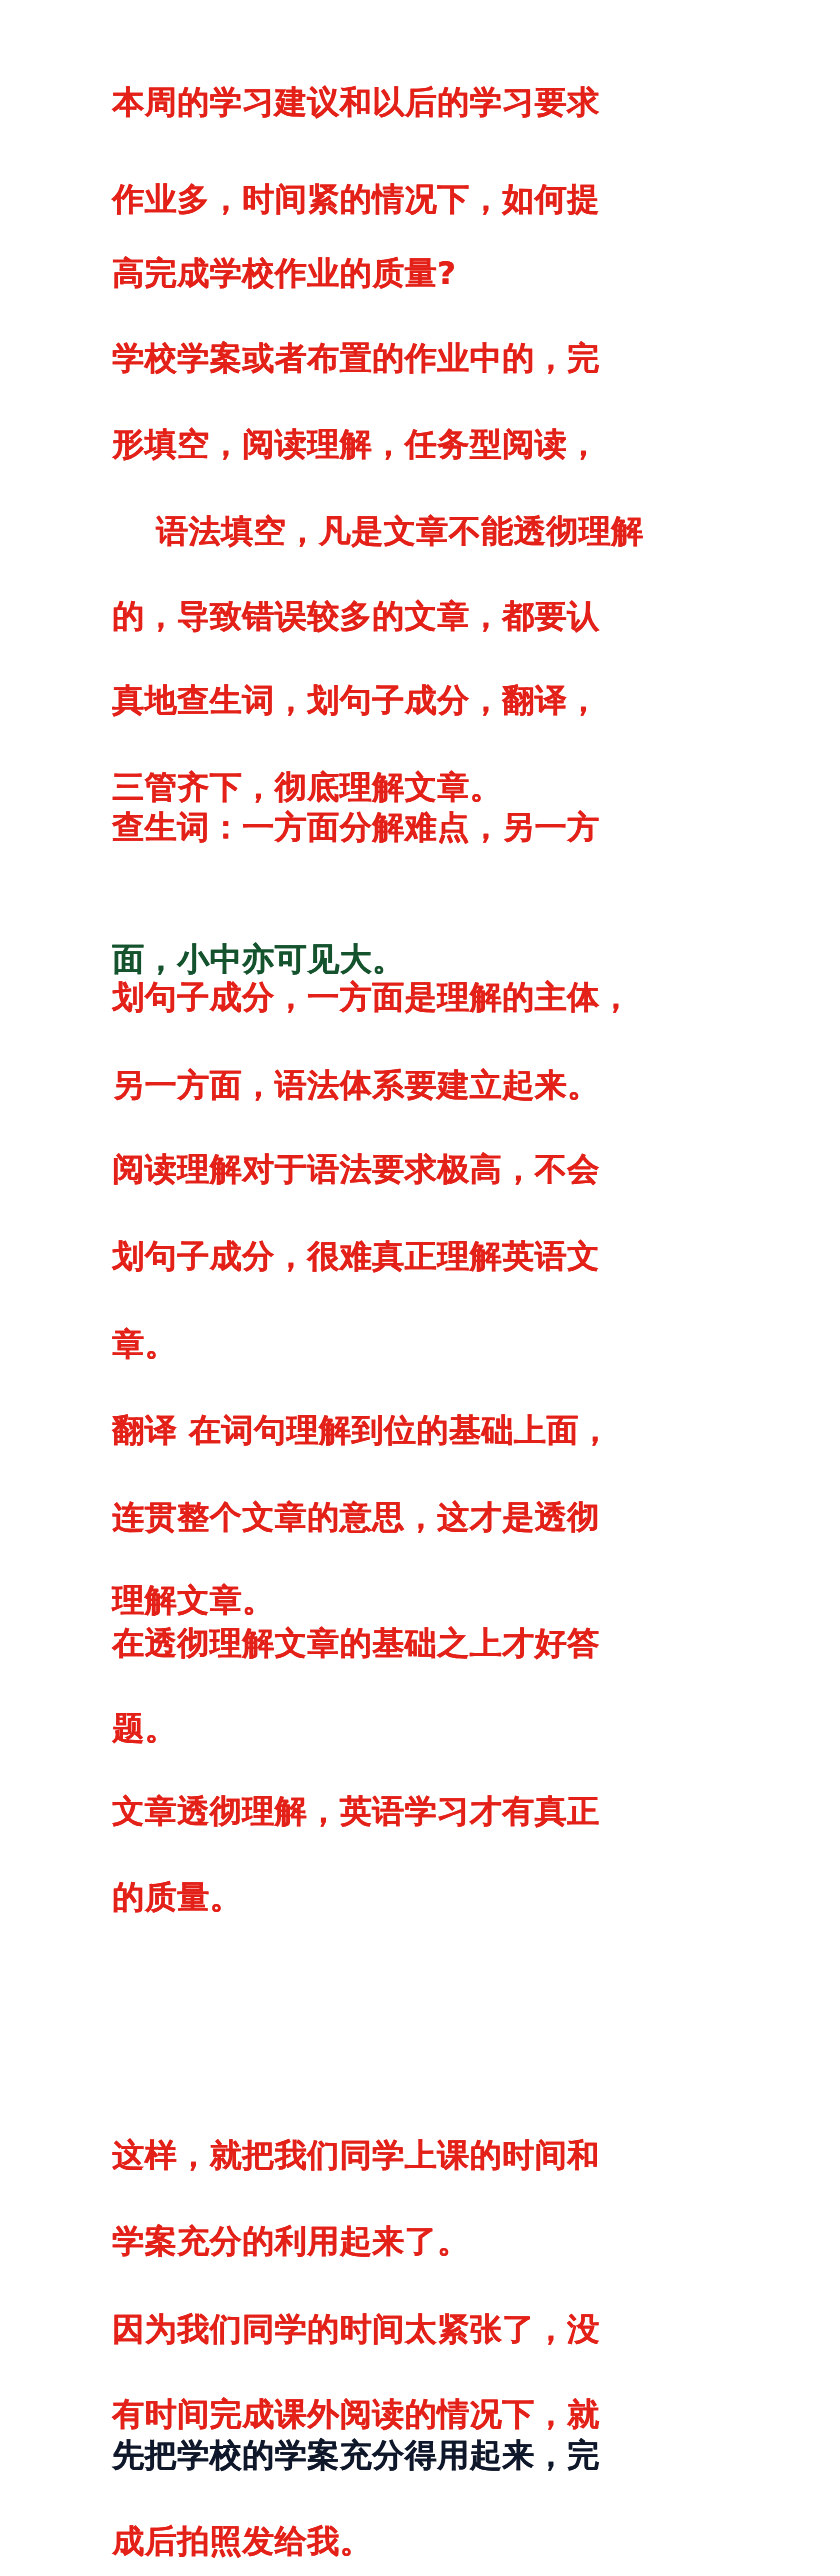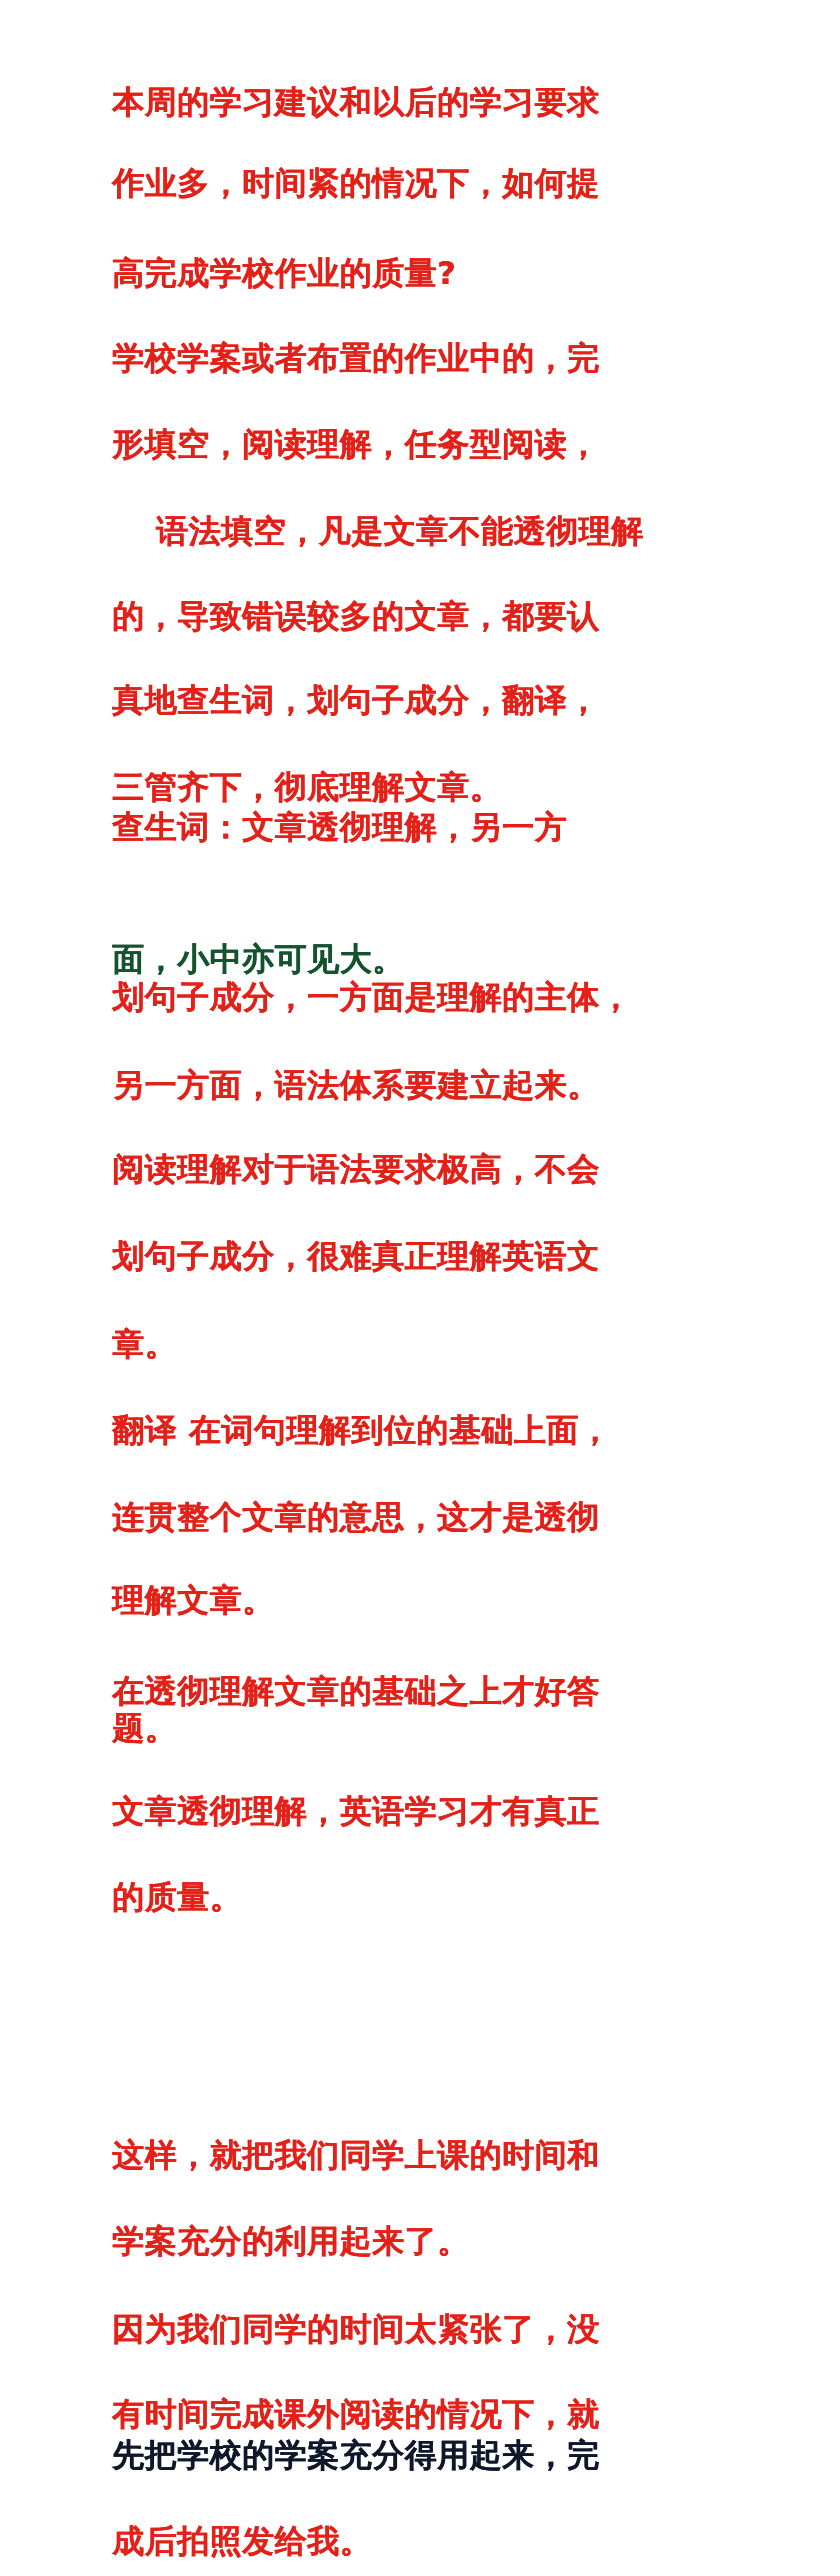--- a/index.html
+++ b/index.html
@@ -25,39 +25,39 @@
     white-space: nowrap;
     
     text-shadow: 0.5px 0 0 currentColor;
   }
 </style>
 </head>
 <body>
 
 <div class="page" style="background: rgb(255, 255, 255); width: 841px; height: 2643px;">
     <div class="text-line" style="top: 81px; color: rgb(227, 33, 25);">本周的学习建议和以后的学习要求</div>
-    <div class="text-line" style="top: 164px; color: rgb(227, 33, 25); font-family: Liberation Mono, monospace;">作业多，时间紧的情况下，如何提</div>
+    <div class="text-line" style="top: 178px; color: rgb(227, 33, 25);">作业多，时间紧的情况下，如何提</div>
     <div class="text-line" style="top: 252px; color: rgb(227, 33, 25);">高完成学校作业的质量?</div>
     <div class="text-line" style="top: 337px; color: rgb(227, 33, 25);">学校学案或者布置的作业中的，完</div>
     <div class="text-line" style="top: 423px; color: rgb(227, 33, 25);">形填空，阅读理解，任务型阅读，</div>
     <div class="text-line" style="top: 510px; color: rgb(227, 33, 25); margin-left: 44px;">语法填空，凡是文章不能透彻理解</div>
     <div class="text-line" style="top: 595px; color: rgb(227, 33, 25);">的，导致错误较多的文章，都要认</div>
     <div class="text-line" style="top: 679px; color: rgb(227, 33, 25);">真地查生词，划句子成分，翻译，</div>
     <div class="text-line" style="top: 766px; color: rgb(227, 33, 25);">三管齐下，彻底理解文章。</div>
-    <div class="text-line" style="top: 806px; color: rgb(227, 33, 25);">查生词：文章透彻理解，另一方</div>
+    <div class="text-line" style="top: 806px; color: rgb(227, 33, 25);">查生词：一方面分解难点，另一方</div>
     <div class="text-line" style="top: 938px; color: #14532d;">面，小中亦可见大。</div>
     <div class="text-line" style="top: 976px; color: rgb(227, 33, 25);">划句子成分，一方面是理解的主体，</div>
     <div class="text-line" style="top: 1064px; color: rgb(227, 33, 25);">另一方面，语法体系要建立起来。</div>
     <div class="text-line" style="top: 1148px; color: rgb(227, 33, 25);">阅读理解对于语法要求极高，不会</div>
     <div class="text-line" style="top: 1235px; color: rgb(227, 33, 25);">划句子成分，很难真正理解英语文</div>
     <div class="text-line" style="top: 1323px; color: rgb(227, 33, 25);">章。</div>
     <div class="text-line" style="top: 1409px; color: rgb(227, 33, 25);">翻译 在词句理解到位的基础上面，</div>
     <div class="text-line" style="top: 1496px; color: rgb(227, 33, 25);">连贯整个文章的意思，这才是透彻</div>
     <div class="text-line" style="top: 1579px; color: rgb(227, 33, 25);">理解文章。</div>
-    <div class="text-line" style="top: 1622px; color: rgb(227, 33, 25); margin-top: 48px;">在透彻理解文章的基础之上才好答</div>
+    <div class="text-line" style="top: 1622px; color: rgb(227, 33, 25);">在透彻理解文章的基础之上才好答</div>
     <div class="text-line" style="top: 1707px; color: rgb(227, 33, 25);">题。</div>
     <div class="text-line" style="top: 1790px; color: rgb(227, 33, 25);">文章透彻理解，英语学习才有真正</div>
     <div class="text-line" style="top: 1876px; color: rgb(227, 33, 25);">的质量。</div>
     <div class="text-line" style="top: 2134px; color: rgb(227, 33, 25);">这样，就把我们同学上课的时间和</div>
     <div class="text-line" style="top: 2220px; color: rgb(227, 33, 25);">学案充分的利用起来了。</div>
     <div class="text-line" style="top: 2308px; color: rgb(227, 33, 25);">因为我们同学的时间太紧张了，没</div>
     <div class="text-line" style="top: 2393px; color: rgb(227, 33, 25);">有时间完成课外阅读的情况下，就</div>
     <div class="text-line" style="top: 2434px; color: #0f172a;">先把学校的学案充分得用起来，完</div>
     <div class="text-line" style="top: 2520px; color: rgb(227, 33, 25);">成后拍照发给我。</div>
   </div>

